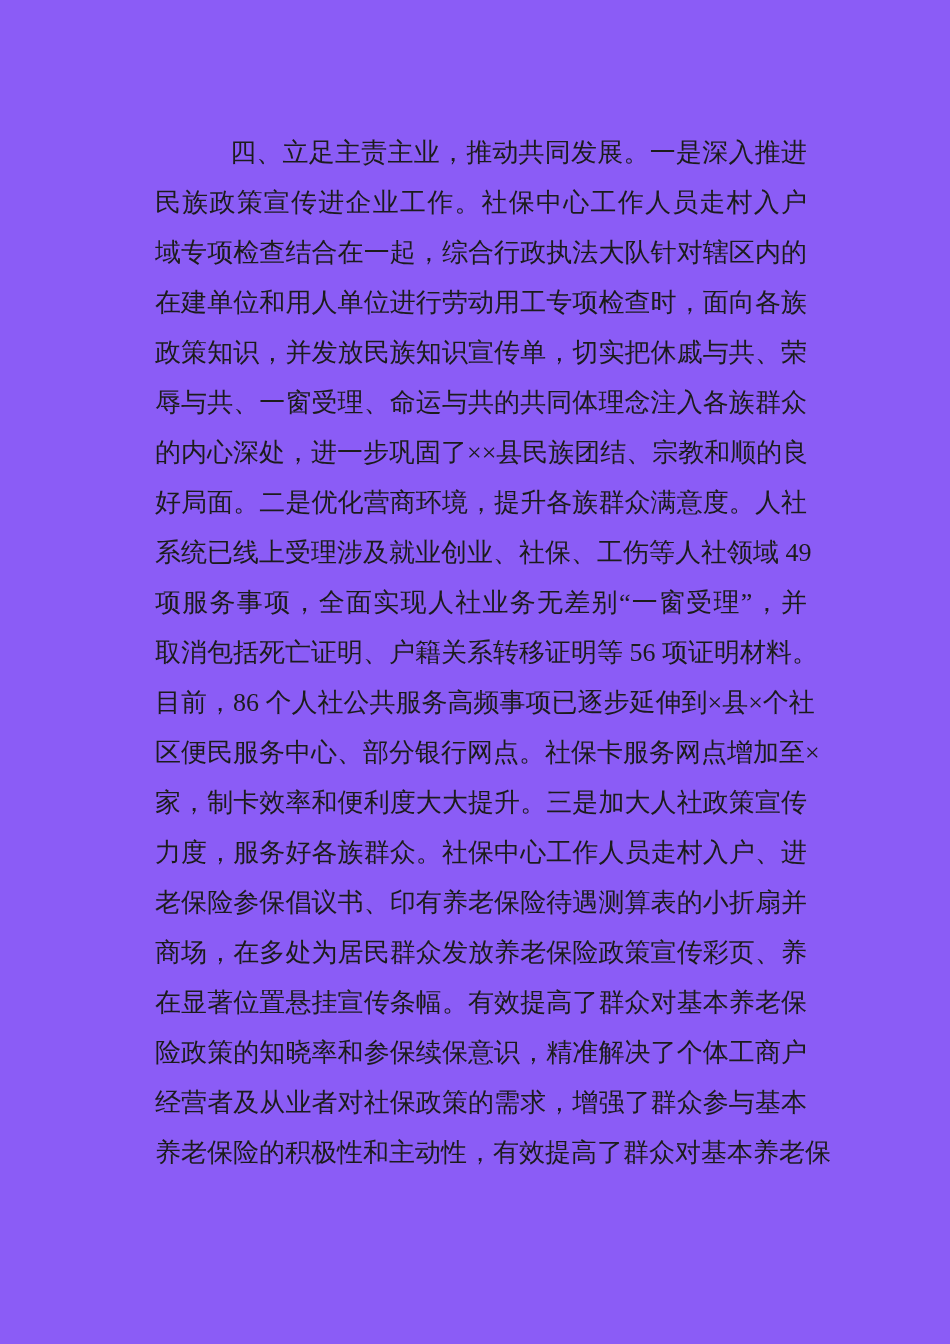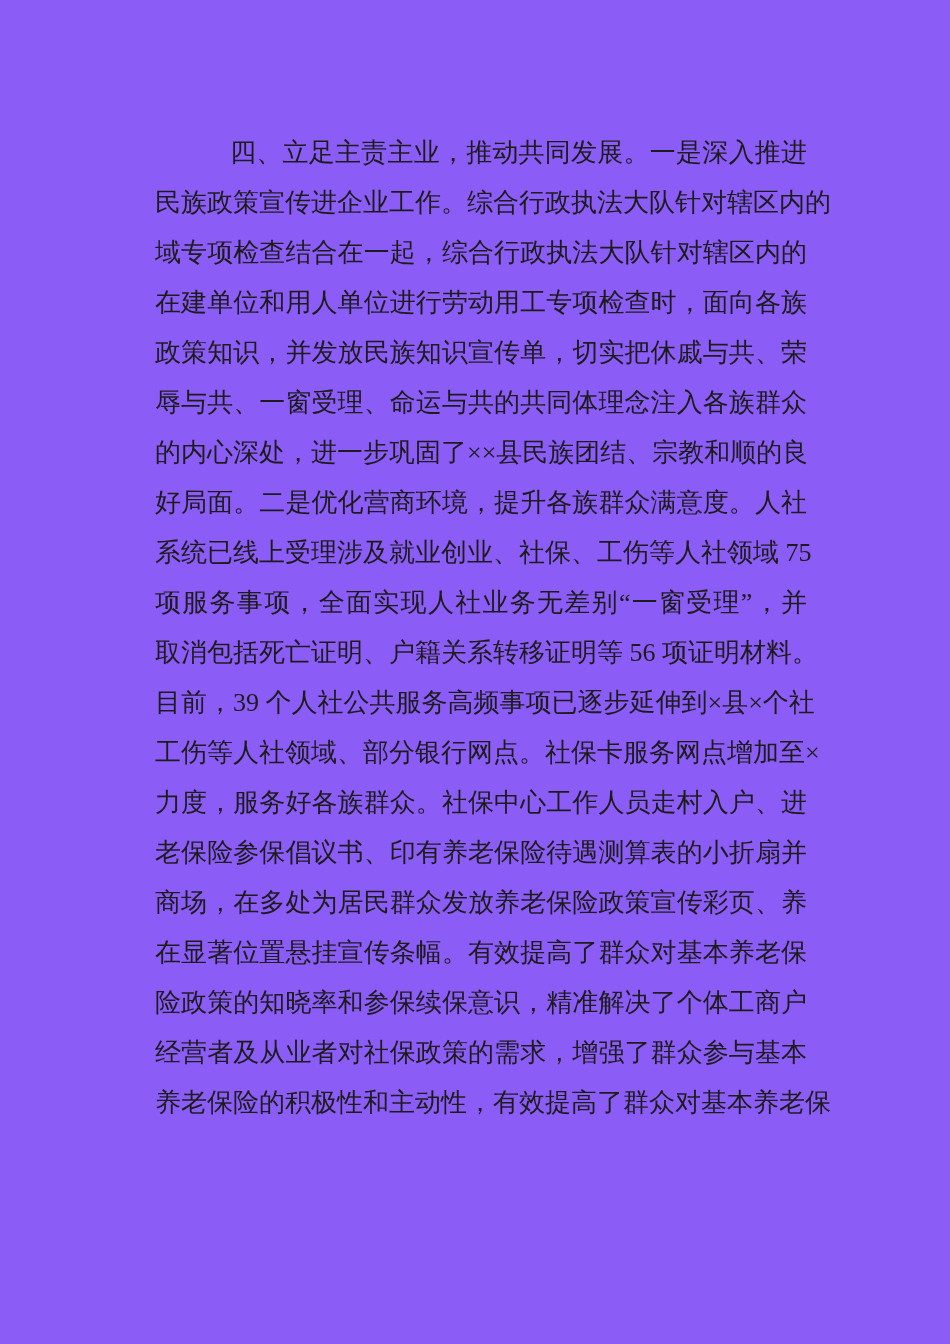--- a/index.html
+++ b/index.html
@@ -44,32 +44,33 @@
   .line.first-line {
     text-indent: 75px;
   }
 </style>
 </head>
 <body>
 
 <div class="page">
   <div class="text-block">
     <div class="line first-line">四、立足主责主业，推动共同发展。一是深入推进</div>
-    <div class="line">民族政策宣传进企业工作。综合行政执法大队针对辖区内的</div>
+    <div class="line">民族政策宣传进企业工作。社保中心工作人员走村入户</div>
     <div class="line">域专项检查结合在一起，综合行政执法大队针对辖区内的</div>
     <div class="line">在建单位和用人单位进行劳动用工专项检查时，面向各族</div>
     <div class="line">政策知识，并发放民族知识宣传单，切实把休戚与共、荣</div>
     <div class="line">辱与共、一窗受理、命运与共的共同体理念注入各族群众</div>
     <div class="line">的内心深处，进一步巩固了××县民族团结、宗教和顺的良</div>
     <div class="line">好局面。二是优化营商环境，提升各族群众满意度。人社</div>
-    <div class="line">系统已线上受理涉及就业创业、社保、工伤等人社领域 75</div>
+    <div class="line">系统已线上受理涉及就业创业、社保、工伤等人社领域 49</div>
     <div class="line">项服务事项，全面实现人社业务无差别“一窗受理”，并</div>
     <div class="line">取消包括死亡证明、户籍关系转移证明等 56 项证明材料。</div>
-    <div class="line">目前，39 个人社公共服务高频事项已逐步延伸到×县×个社</div>
-    <div class="line">工伤等人社领域、部分银行网点。社保卡服务网点增加至×</div>
+    <div class="line">目前，86 个人社公共服务高频事项已逐步延伸到×县×个社</div>
+    <div class="line">区便民服务中心、部分银行网点。社保卡服务网点增加至×</div>
+    <div class="line">家，制卡效率和便利度大大提升。三是加大人社政策宣传</div>
     <div class="line">力度，服务好各族群众。社保中心工作人员走村入户、进</div>
     <div class="line">老保险参保倡议书、印有养老保险待遇测算表的小折扇并</div>
     <div class="line">商场，在多处为居民群众发放养老保险政策宣传彩页、养</div>
     <div class="line">在显著位置悬挂宣传条幅。有效提高了群众对基本养老保</div>
     <div class="line">险政策的知晓率和参保续保意识，精准解决了个体工商户</div>
     <div class="line">经营者及从业者对社保政策的需求，增强了群众参与基本</div>
     <div class="line">养老保险的积极性和主动性，有效提高了群众对基本养老保</div>
   </div>
 </div>
 

